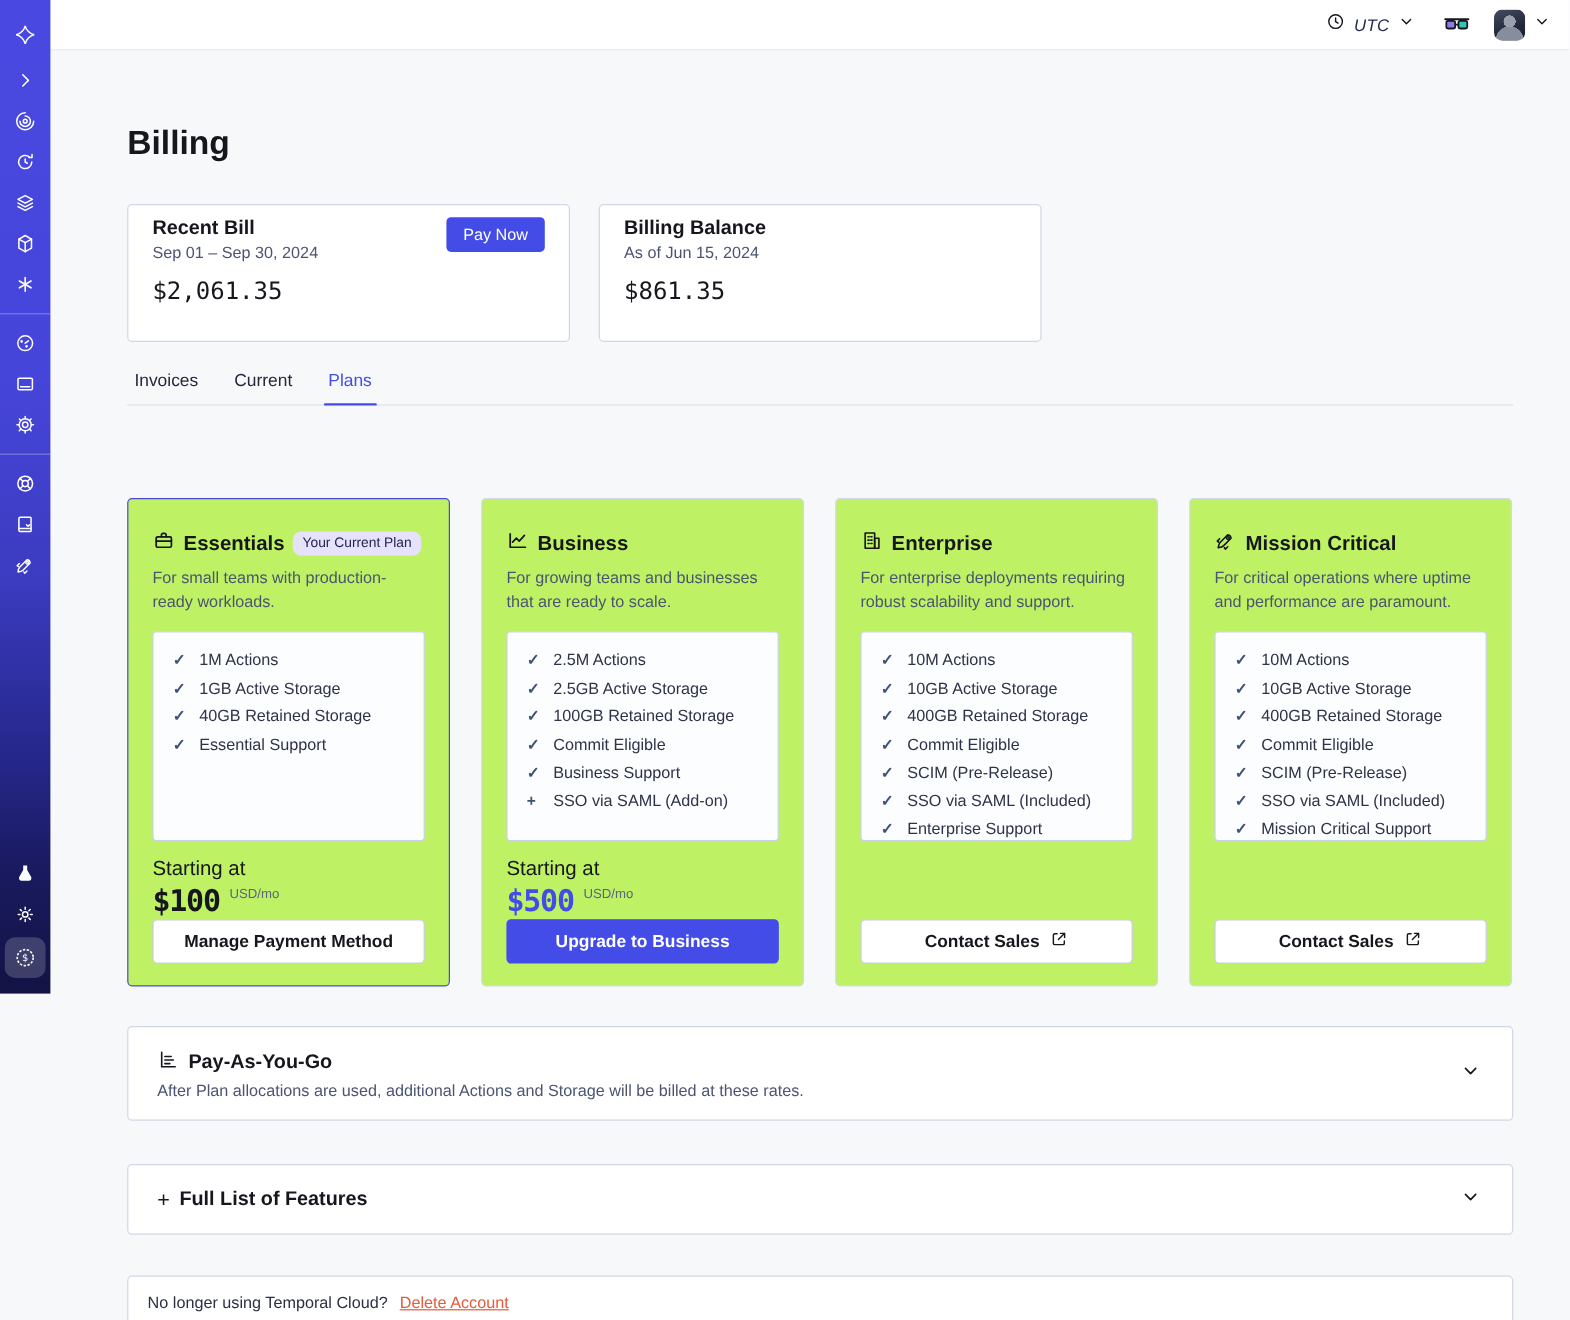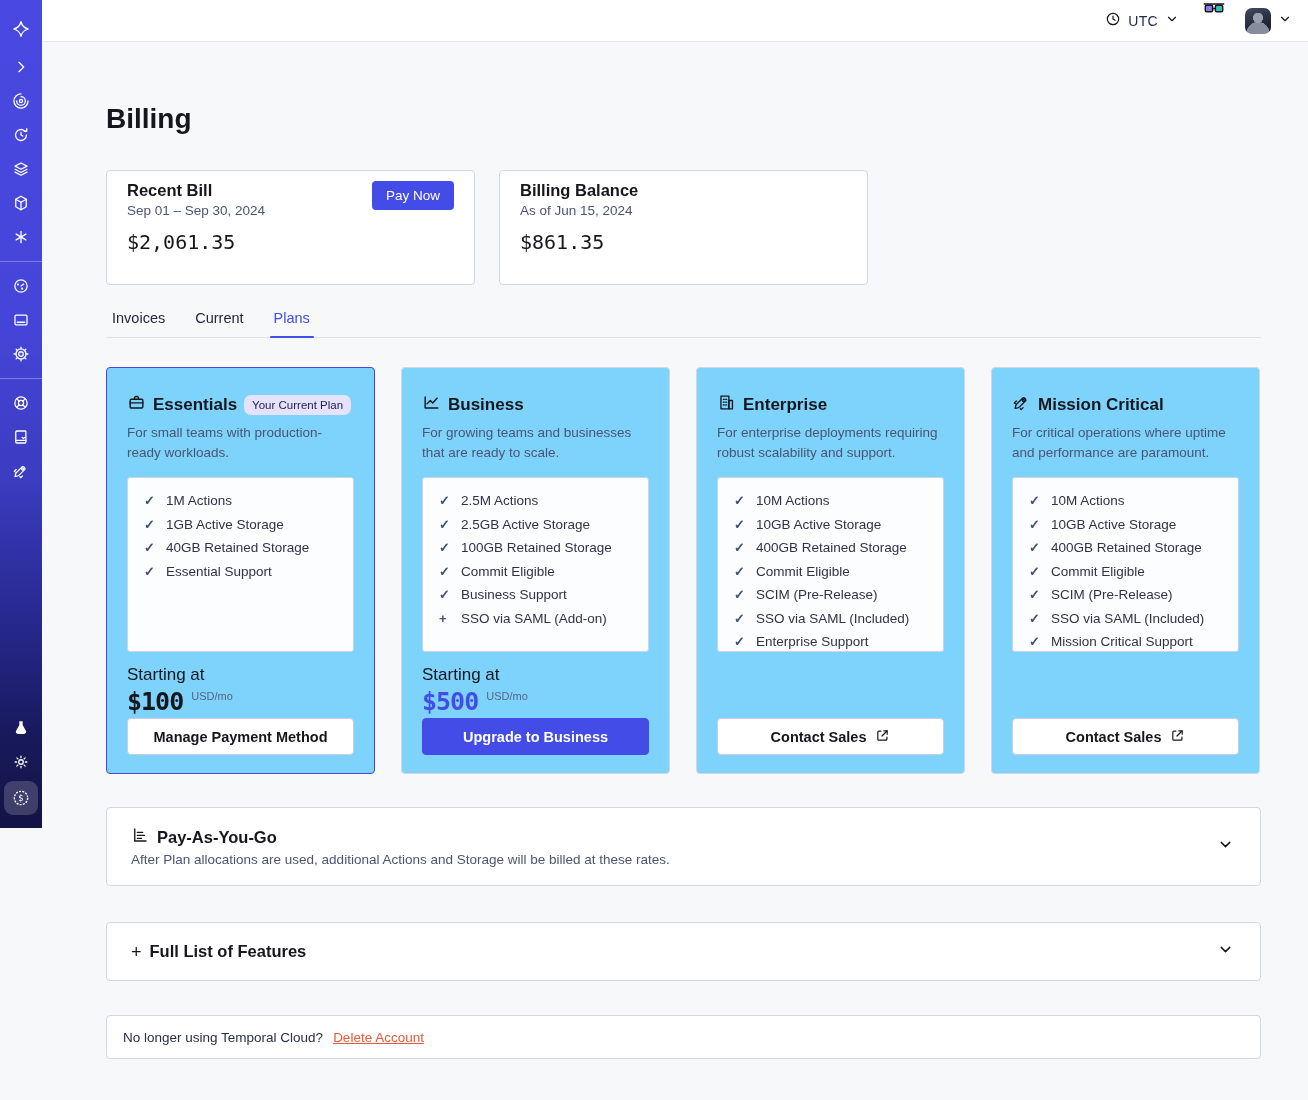--- a/index.html
+++ b/index.html
@@ -18,22 +18,22 @@
   .sb-logo { margin-bottom:4px; }
   .sb-divider { width:42px; height:1px; background:rgba(255,255,255,.3); margin:7px 0; }
   .sb-spacer { flex:1; }
   .sb-active {
     width:34px; height:34px; border-radius:9px; background:rgba(255,255,255,.18);
     display:flex; align-items:center; justify-content:center; margin:2px 0 13px 0; cursor:pointer;
   }
   
   .topbar {
     position:absolute; left:42px; top:0; right:0; height:42px; background:#fff;
-    border-bottom:1px solid #e7e9f0; display:flex; justify-content:flex-end;
-    padding-right:16px; gap:0; z-index:4;
+    border-bottom:1px solid #e7e9f0; display:flex; align-items:center; justify-content:flex-end;
+    padding-right:16px; gap:0; z-index:4;font-style:italic;
   }
   .tz-group { display:flex; align-items:center; gap:7px; cursor:pointer; }
   .tz-label { font-size:14px; color:#222c4f; font-weight:500; letter-spacing:.3px; }
   .tb-glasses { margin-left:24px; cursor:pointer; display:flex; }
   .tb-account { margin-left:20px; display:flex; align-items:center; gap:7px; cursor:pointer; }
   .avatar {
     width:26px; height:26px; border-radius:7px;
     background:
       radial-gradient(circle at 50% 38%, #9aa0ad 0 24%, rgba(0,0,0,0) 25%),
       radial-gradient(circle at 50% 98%, #868d9d 0 40%, rgba(0,0,0,0) 41%),
@@ -57,22 +57,22 @@
     padding:7px 14px; cursor:pointer; font-family:inherit;
   }
   
   .tabs { display:flex; gap:30px; margin-top:25px; border-bottom:1px solid #dfe2ec; padding-left:6px; }
   .tab { font-size:14.5px; color:#23283d; padding-bottom:11px; cursor:pointer; position:relative; }
   .tab.active { color:#444ce7; font-weight:500; }
   .tab.active::after { content:""; position:absolute; left:-4px; right:-4px; bottom:-1px; height:2px; background:#444ce7; border-radius:2px; }
   
   .plans-row { display:flex; gap:26px; margin-top:29px; }
   .plan-card {
-    width:269px; height:407px; background:#7dd3fc; border:1px solid #d3d6e4; border-radius:4px;
-    padding:25px 20px 18px 20px; display:flex; flex-direction:column;
+    width:269px; height:407px; background:#bef264; border:1px solid #d3d6e4; border-radius:4px;
+    padding:25px 20px 18px 20px; display:flex; flex-direction:column;margin-top:48px;
   }
   .plan-card.current { border-color:#4b48d3; }
   .plan-head { display:flex; align-items:center; gap:7px; }
   .plan-name { font-size:17px; font-weight:700; color:#16161d; white-space:nowrap; }
   .plan-badge {
     background:#e7e2fb; color:#232352; font-size:11.5px; font-weight:500;
     padding:4px 8px; border-radius:7px; white-space:nowrap;
   }
   .plan-desc { font-size:13.5px; color:#4b5572; line-height:1.45; margin-top:7px; }
   .feature-box {

